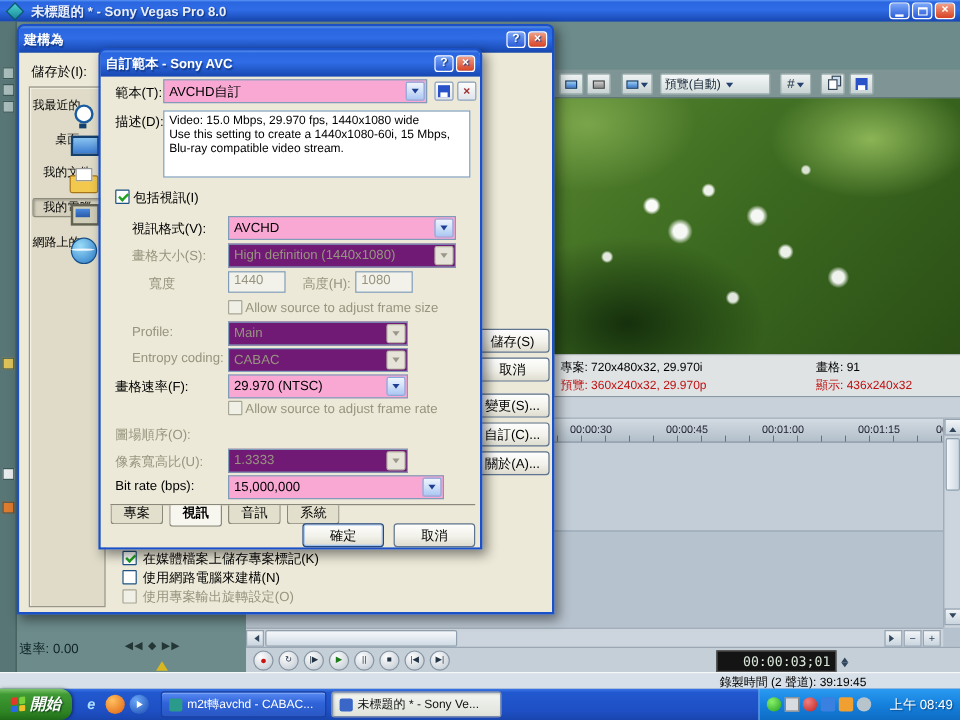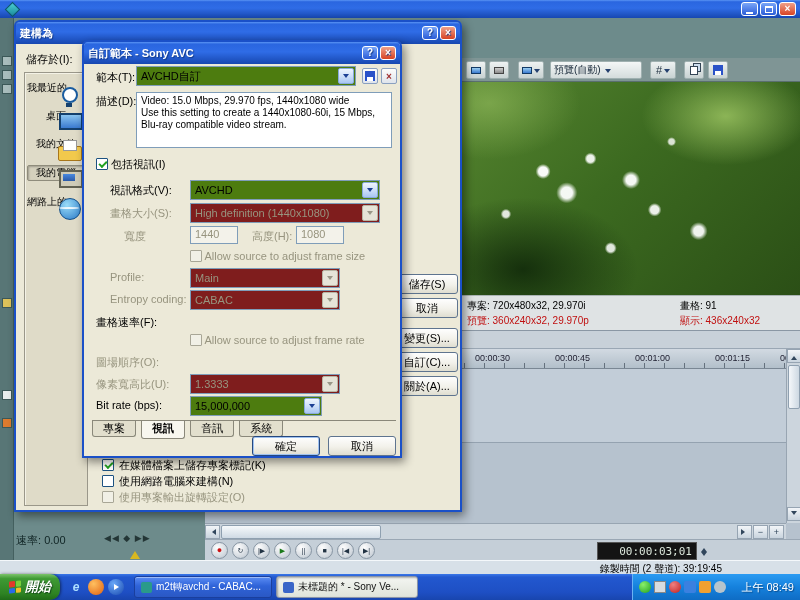--- a/index.html
+++ b/index.html
@@ -93,24 +93,24 @@
   
   .dialog{position:absolute;border:2px solid #1a50c8;border-radius:6px 6px 0 0;box-shadow:3px 4px 10px rgba(0,0,0,.45)}
   .dlg-tb{height:22px;border-radius:4px 4px 0 0;display:flex;align-items:center;padding:0 4px;color:#fff;font-weight:bold;font-size:11px;
     background:linear-gradient(180deg,#5a94f4 0%,#2a66e0 10%,#2f6ce6 45%,#1747b0 100%);text-shadow:1px 1px 1px #123a8a}
   .dlg-tb .t-btns{margin-left:auto}
   .dlg-tb .tb-btn{width:16px;height:14px;font-size:10px}
   .dlg-body{position:absolute;left:0;right:0;top:22px;bottom:0;background:#ece9d8}
 
   .lbl{position:absolute;font-size:11px;white-space:nowrap}
   .dis-t{color:#97947f}
-  .combo{position:absolute;height:20px;background:#4d7c0f;border:1px solid #7f9db9;font-size:11px;display:flex;align-items:center;padding:0 18px 0 4px;overflow:hidden;white-space:nowrap}
+  .combo{position:absolute;height:20px;background:#f9a8d4;border:1px solid #7f9db9;font-size:11px;display:flex;align-items:center;padding:0 18px 0 4px;overflow:hidden;white-space:nowrap}
   .carw{position:absolute;right:1px;top:1px;width:16px;height:16px;background:linear-gradient(180deg,#eef4fd,#cfe0f8 50%,#a9c6f2);border:1px solid #88aadc;border-radius:2px;display:flex;align-items:center;justify-content:center}
   .carw b{width:0;height:0;border:3px solid transparent;border-top:4px solid #1c3f94;margin-top:3px}
-  .combo.dis2{background:#7f1d1d;color:#97947f}
+  .combo.dis2{background:#701a75;color:#97947f}
   .combo.dis2 .carw{background:#e6e4d8;border-color:#b8b5a4}
   .combo.dis2 .carw b{border-top-color:#9a9788}
   .tinput{position:absolute;height:18px;background:#fff;border:1px solid #7f9db9;font-size:11px;padding:1px 4px;overflow:hidden;white-space:nowrap}
   .tinput.dis2{background:#f3f2ea;color:#97947f}
   .tarea{position:absolute;background:#fff;border:1px solid #7f9db9;font-size:10px;line-height:12px;padding:2px 4px;white-space:pre-wrap;overflow:hidden}
   .cb{width:12px;height:12px;background:#fff;border:1px solid #1d5281;display:inline-block;position:relative;vertical-align:-2px;border-radius:1px}
   .cb.on::after{content:"";position:absolute;left:2px;top:2px;width:6px;height:3px;border-left:2px solid #21a121;border-bottom:2px solid #21a121;transform:rotate(-45deg)}
   .cb.dis{border-color:#a8a696;background:#f1f0e6}
   .mini-btn{position:absolute;width:16px;height:16px;border:1px solid #8aa0c0;border-radius:2px;background:linear-gradient(#fdfdfb,#dfe4ec);display:flex;align-items:center;justify-content:center;font-size:10px;color:#a03030;font-weight:bold}
   .xpbtn{position:absolute;height:20px;border:1px solid #5e748f;border-radius:3px;background:linear-gradient(180deg,#fefefe,#f2f1ea 55%,#dfddd0);font-size:11px;display:flex;align-items:center;justify-content:center;cursor:default}
@@ -158,20 +158,21 @@
   .tray-ico{width:12px;height:12px;flex:none}
   #clock{margin-left:auto;color:#fff;font-size:11px;text-shadow:1px 1px 1px #0a4a8a;white-space:nowrap}
 </style>
 </head>
 <body>
 
 <div id="screen">
 
   <div id="main-titlebar">
     <span class="app-ico"></span>
+    <span class="t-text">未標題的 * - Sony Vegas Pro 8.0</span>
     <span class="t-btns">
       <span class="tb-btn btn-blue">
           <i class="min-g"></i>
         </span>
       <span class="tb-btn btn-blue">
           <i class="max-g"></i>
         </span>
       <span class="tb-btn btn-red">×</span>
     </span>
   </div>
@@ -412,38 +413,44 @@
 
       <span class="lbl dis-t" style="left:26px;top:229px">Entropy coding:</span>
       <div class="combo dis2" style="left:106px;top:226px;width:150px">
         <span>CABAC</span>
         <i class="carw">
             <b></b>
           </i>
       </div>
 
       <span class="lbl" style="left:12px;top:251px">畫格速率(F):</span>
+      <div class="combo" style="left:106px;top:248px;width:150px">
+        <span>29.970 (NTSC)</span>
+        <i class="carw">
+            <b></b>
+          </i>
+      </div>
 
       <span class="lbl dis-t" style="left:106px;top:270px">
         <span class="cb dis"></span>
         <span>Allow source to adjust frame rate</span>
       </span>
 
       <span class="lbl dis-t" style="left:12px;top:291px">圖場順序(O):</span>
 
       <span class="lbl dis-t" style="left:12px;top:313px">像素寬高比(U):</span>
       <div class="combo dis2" style="left:106px;top:310px;width:150px">
         <span>1.3333</span>
         <i class="carw">
             <b></b>
           </i>
       </div>
 
       <span class="lbl" style="left:12px;top:335px">Bit rate (bps):</span>
-      <div class="combo" style="left:106px;top:332px;width:132px">
+      <div class="combo" style="left:106px;top:332px;width:180px">
         <span>15,000,000</span>
         <i class="carw">
             <b></b>
           </i>
       </div>
 
       <div class="tabstrip" style="left:8px;top:356px;width:304px;height:20px">
         <span class="tab">專案</span>
         <span class="tab active">視訊</span>
         <span class="tab">音訊</span>

